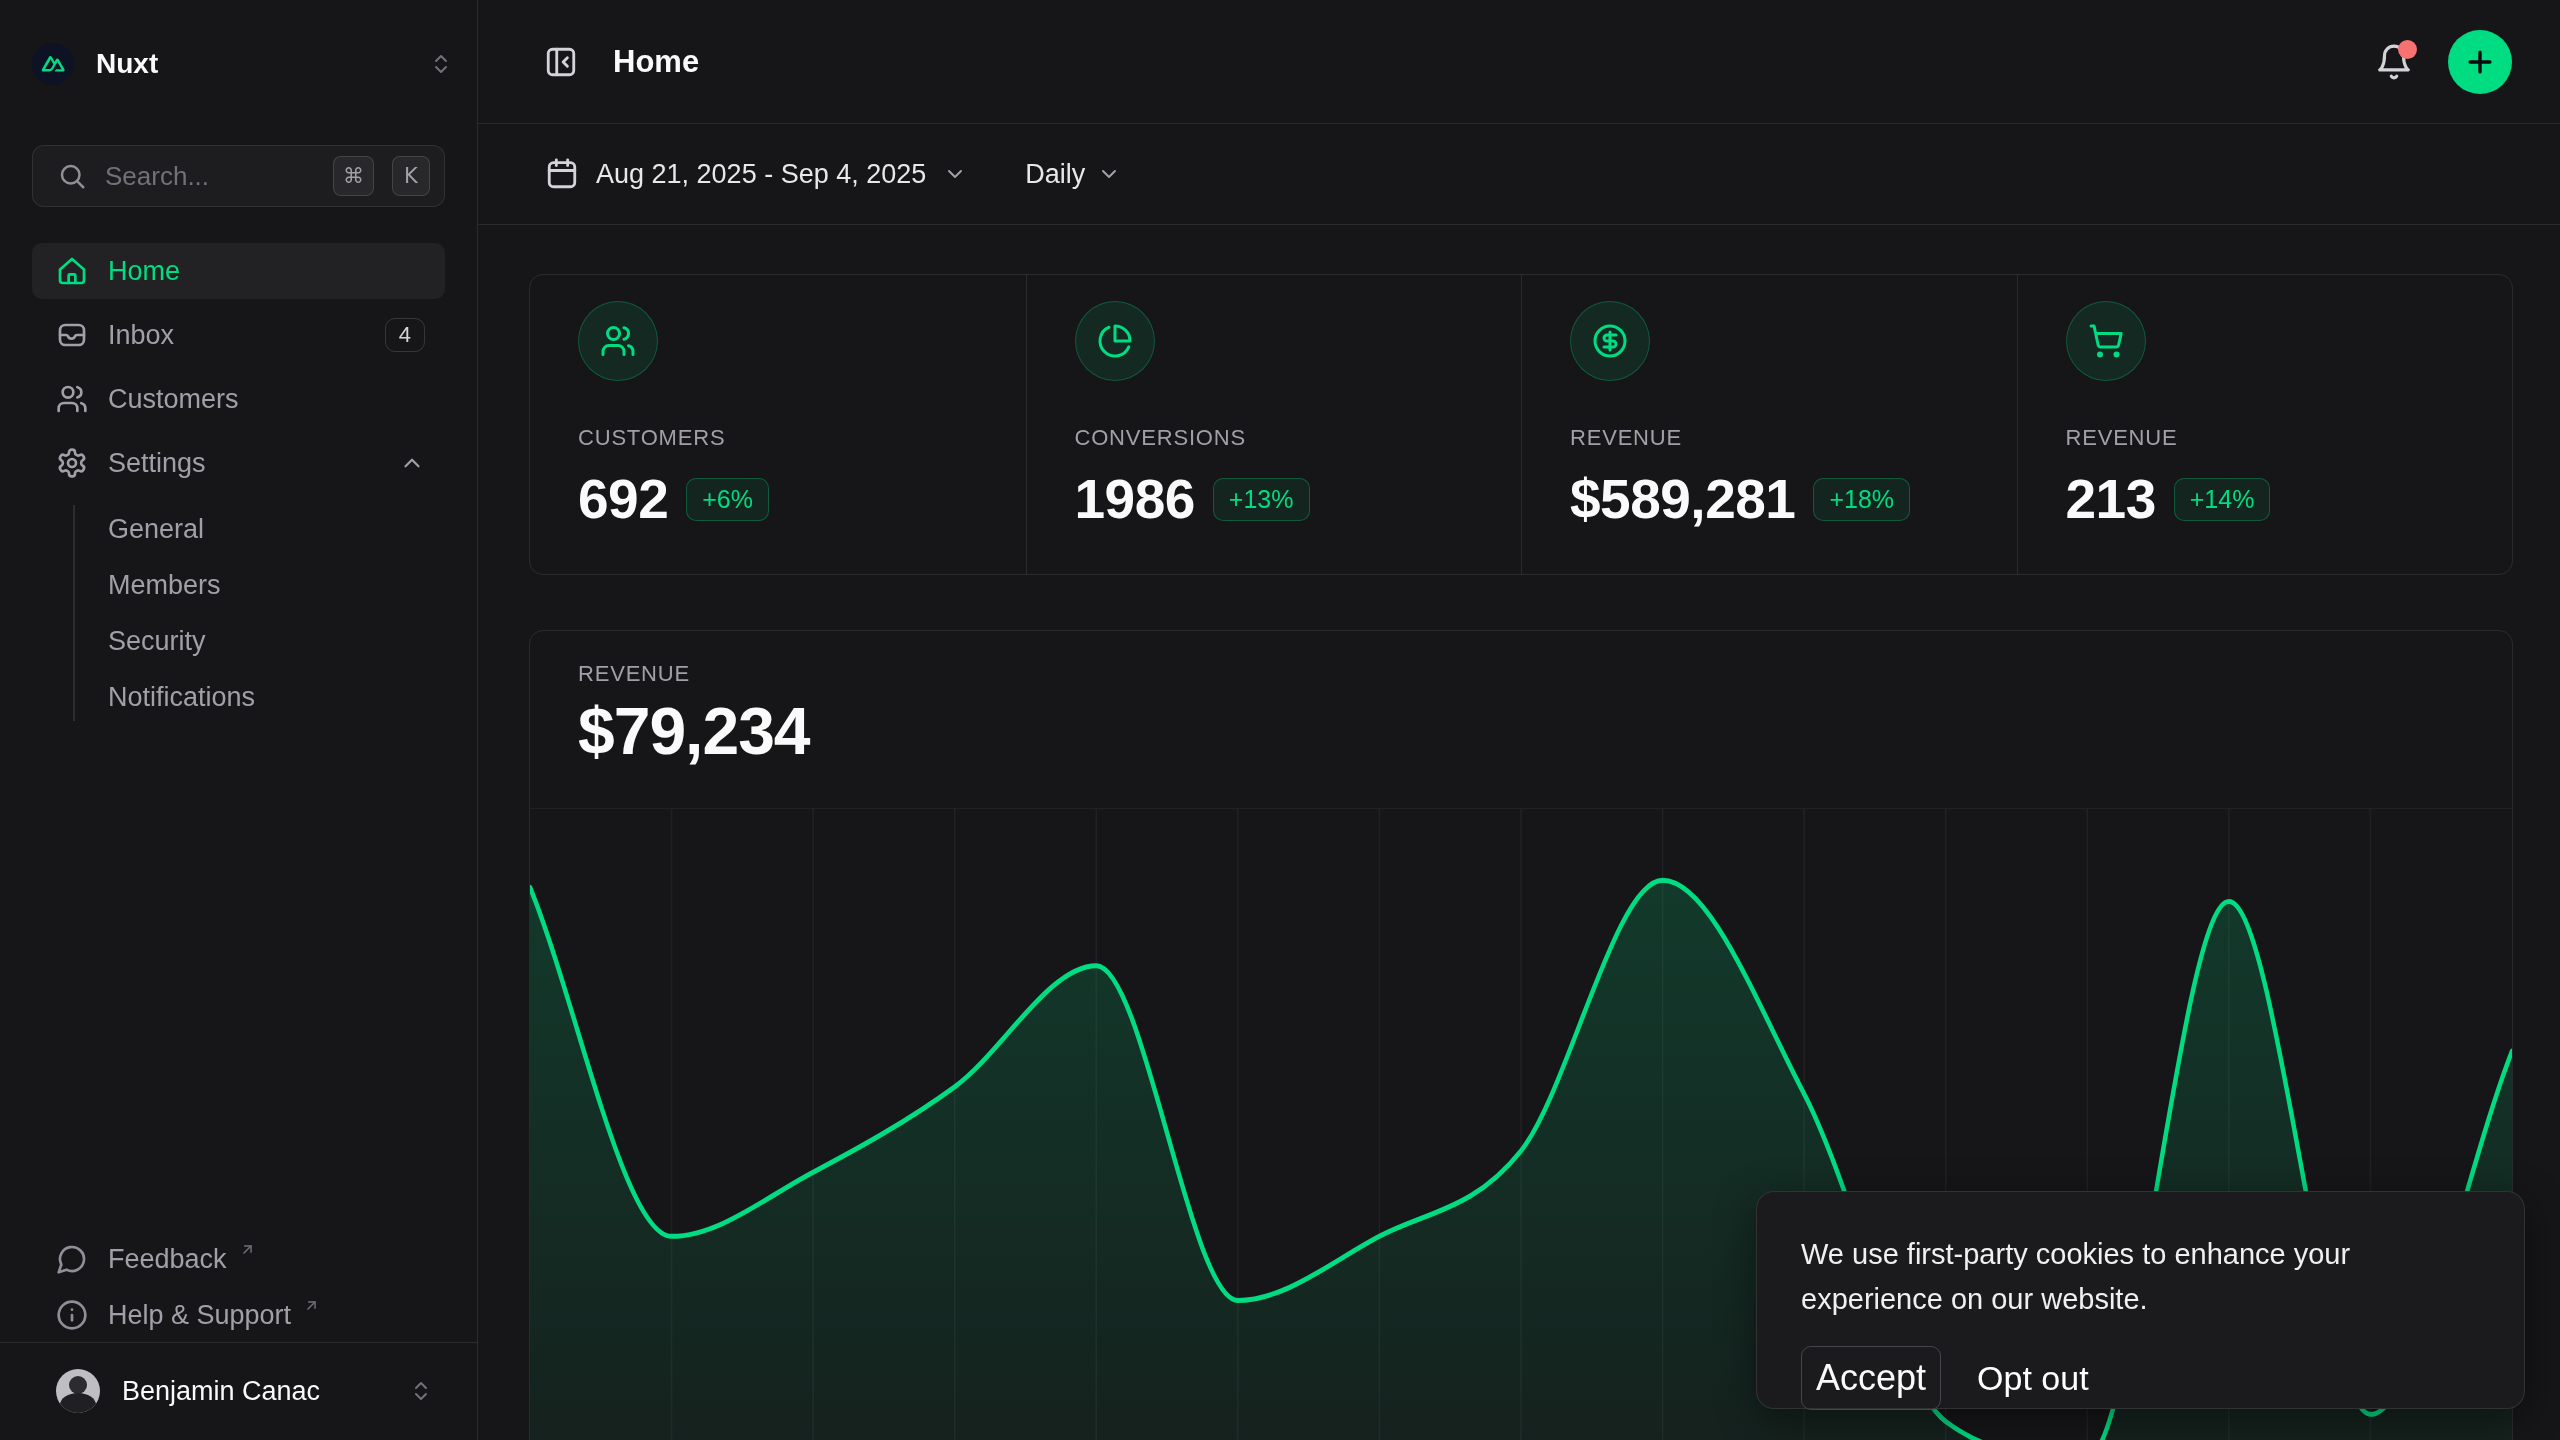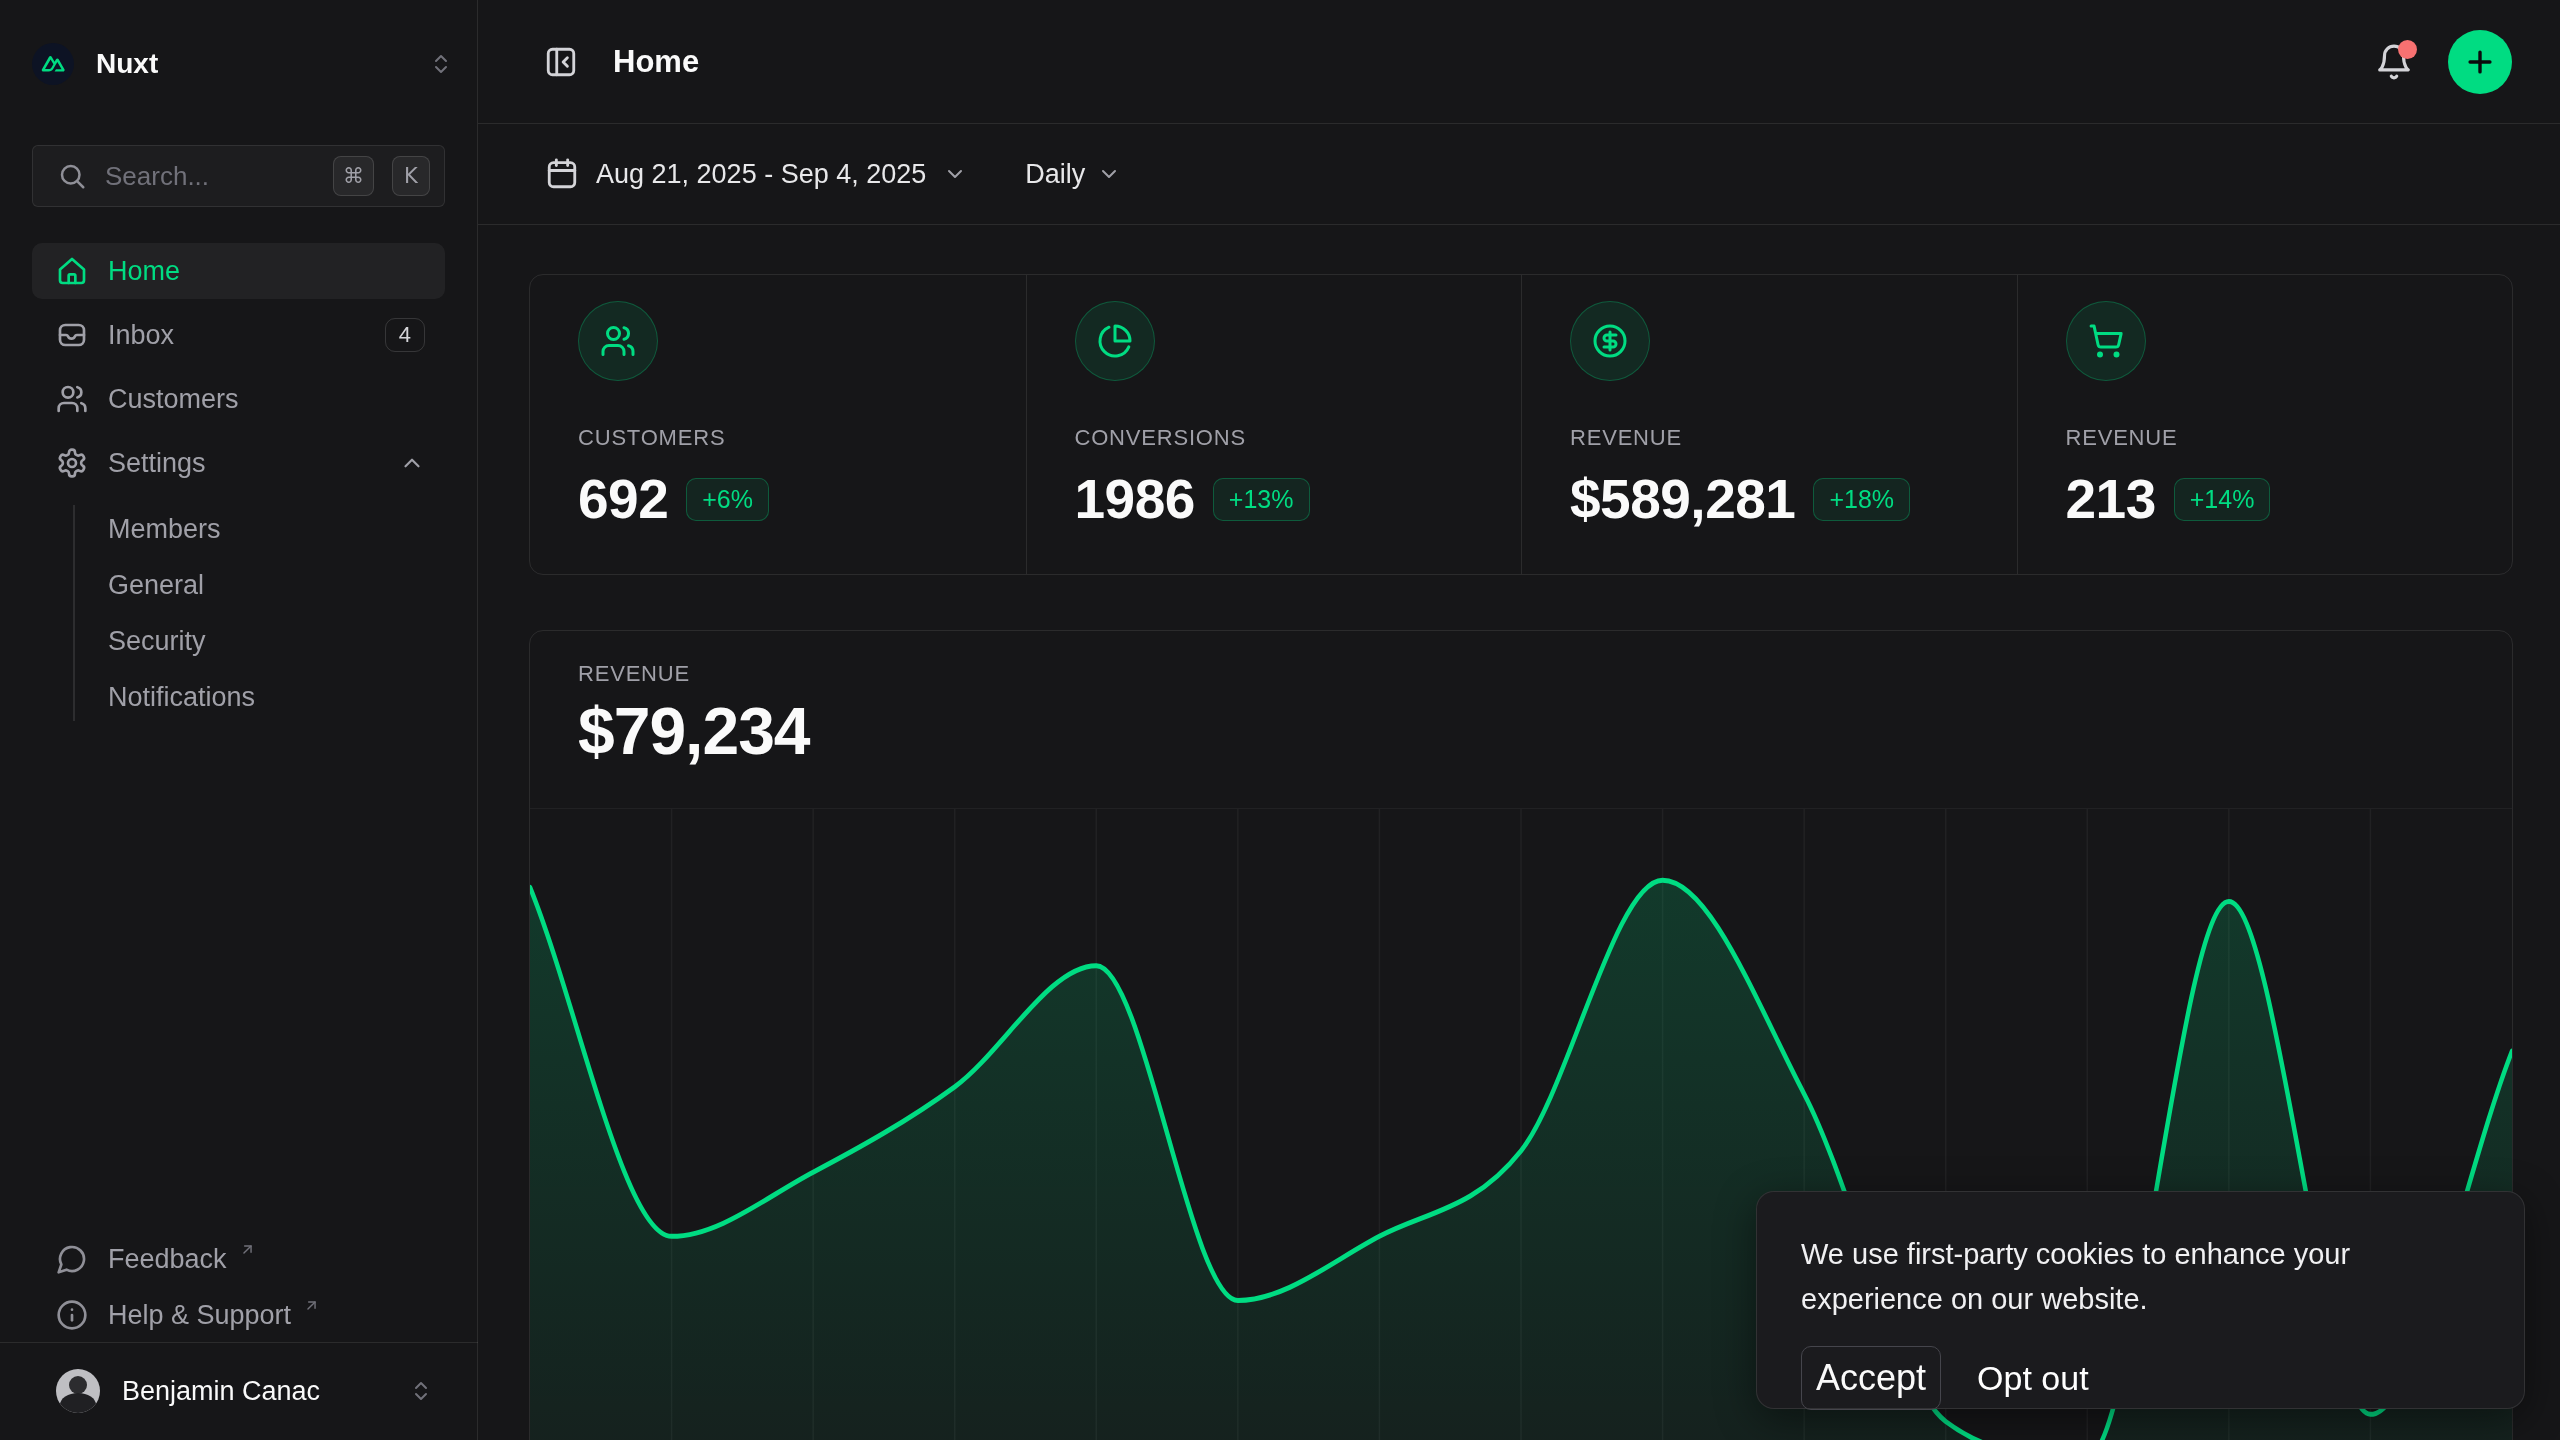--- a/index.html
+++ b/index.html
@@ -18,21 +18,21 @@
   html,body{width:2560px;height:1440px;overflow:hidden;}
   body{background:var(--bg);font-family:"Liberation Sans",sans-serif;color:var(--text);position:relative;}
   svg.ic{display:block;fill:none;stroke:currentColor;stroke-width:2;stroke-linecap:round;stroke-linejoin:round;}
 
   
   .sidebar{position:absolute;left:0;top:0;bottom:0;width:478px;border-right:1.5px solid var(--border);}
   .ws-row{position:absolute;left:32px;right:24px;top:36px;height:56px;display:flex;align-items:center;gap:22px;border-radius:10px;cursor:pointer;}
   .ws-logo{width:42px;height:42px;border-radius:50%;background:#0d1324;display:flex;align-items:center;justify-content:center;flex:0 0 auto;}
   .ws-name{font-size:28px;font-weight:600;color:var(--text-bright);flex:1;}
   .updown{color:var(--dim);}
-  .search-box{position:absolute;left:32px;top:145px;width:413px;height:62px;background:rgba(255,255,255,0.03);border:1.5px solid var(--border);border-radius:6px;display:flex;align-items:center;padding:0 14px 0 24px;gap:18px;cursor:text;}
+  .search-box{position:absolute;left:32px;top:145px;width:413px;height:62px;background:rgba(255,255,255,0.03);border:1.5px solid var(--border);border-radius:12px;display:flex;align-items:center;padding:0 14px 0 24px;gap:18px;cursor:text;}
   .search-box .ph{color:var(--dim);font-size:26px;flex:1;}
   .kbd{min-width:38px;height:40px;padding:0 9px;border:1.5px solid rgba(255,255,255,0.13);background:rgba(255,255,255,0.05);border-radius:8px;display:flex;align-items:center;justify-content:center;font-size:21px;color:var(--muted);font-family:"DejaVu Sans",sans-serif;}
   .nav{position:absolute;left:32px;top:243px;width:413px;display:flex;flex-direction:column;gap:8px;}
   .nav-item{height:56px;border-radius:10px;display:flex;align-items:center;gap:20px;padding:0 20px 0 24px;color:var(--muted);font-size:27px;cursor:pointer;}
   .nav-item .lbl{flex:1;}
   .nav-item.active{background:rgba(255,255,255,0.055);color:var(--green);font-weight:500;}
   .nav-badge{border:1.5px solid rgba(255,255,255,0.14);border-radius:10px;padding:5px 13px;font-size:22px;color:#d4d4d8;line-height:1;}
   .chev{color:var(--muted);}
   .sub-wrap{position:relative;margin-top:2px;}
   .sub-line{position:absolute;left:41px;top:4px;bottom:4px;width:1.5px;background:rgba(255,255,255,0.10);}
@@ -159,22 +159,22 @@
       <span class="lbl">Settings</span>
       <span class="chev">
         <svg class="ic" width="26" height="26" viewBox="0 0 24 24">
             <path d="m18 15-6-6-6 6"></path>
           </svg>
       </span>
     </div>
 
     <div class="sub-wrap">
       <div class="sub-line"></div>
+      <div class="sub-item">General</div>
       <div class="sub-item">Members</div>
-      <div class="sub-item">General</div>
       <div class="sub-item">Security</div>
       <div class="sub-item">Notifications</div>
     </div>
   </nav>
 
   <div class="side-foot">
     <div class="foot-link">
       <span style="color:#8f8f97">
         <svg class="ic" width="32" height="32" viewBox="0 0 24 24">
             <path d="M7.9 20A9 9 0 1 0 4 16.1L2 22Z"></path>

